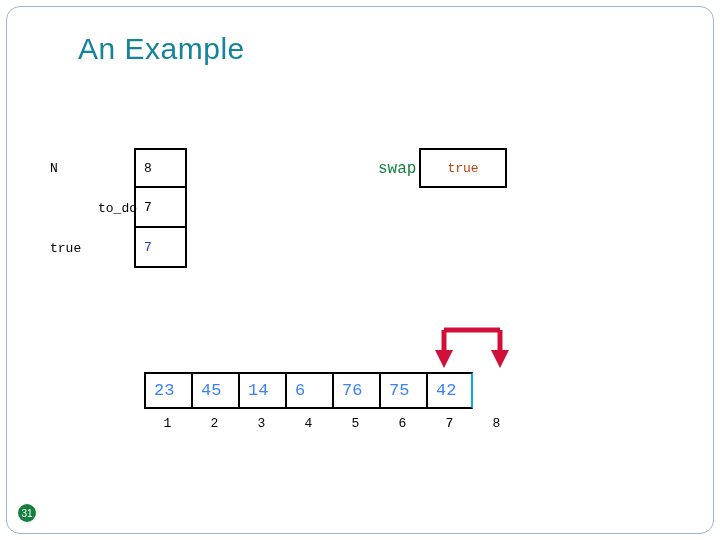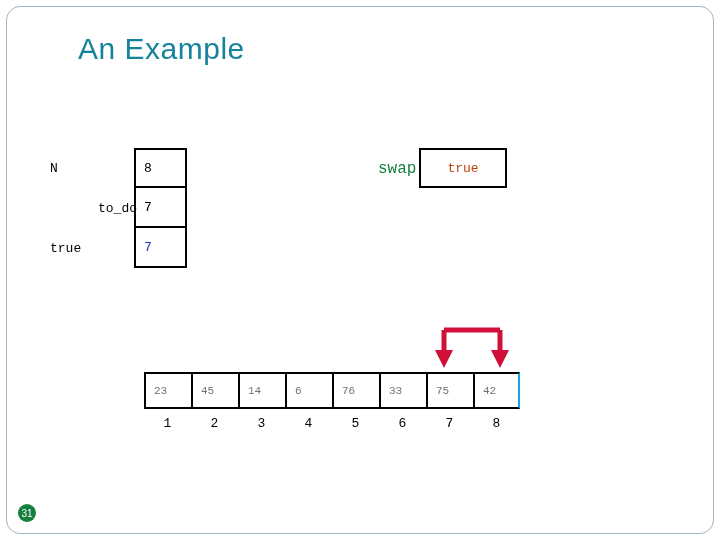--- a/index.html
+++ b/index.html
@@ -101,22 +101,22 @@
   .cell {
     width: 47px;
     height: 37px;
     box-sizing: border-box;
     border: 2px solid #000000;
     border-right: none;
     display: flex;
     align-items: center;
     padding-left: 8px;
     font-family: "Liberation Mono", monospace;
-    font-size: 11px;
-    color: #737373;
+    font-size: 17px;
+    color: #3b82f6;
     background: #ffffff;
   }
   .cell:last-child {
     border-right: 2px solid #0ea5e9;
   }
   .indices {
     position: absolute;
     left: 144px;
     top: 416px;
     display: flex;
@@ -190,21 +190,20 @@
       <polygon points="80,46 71,28 89,28" fill="#d1103a"></polygon>
     </svg>
   </div>
 
   <div class="array">
     <div class="cell">23</div>
     <div class="cell">45</div>
     <div class="cell">14</div>
     <div class="cell">6</div>
     <div class="cell">76</div>
-    <div class="cell">33</div>
     <div class="cell">75</div>
     <div class="cell">42</div>
   </div>
 
   <div class="indices">
     <div class="index-label">1</div>
     <div class="index-label">2</div>
     <div class="index-label">3</div>
     <div class="index-label">4</div>
     <div class="index-label">5</div>

